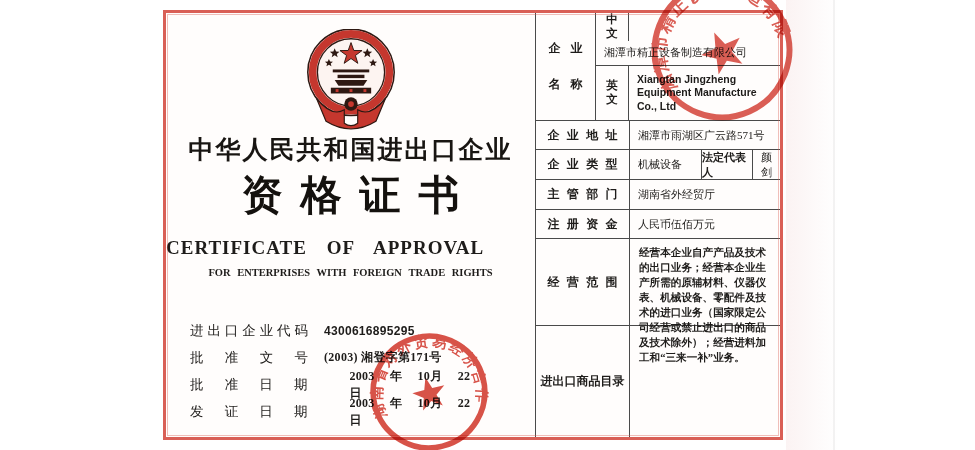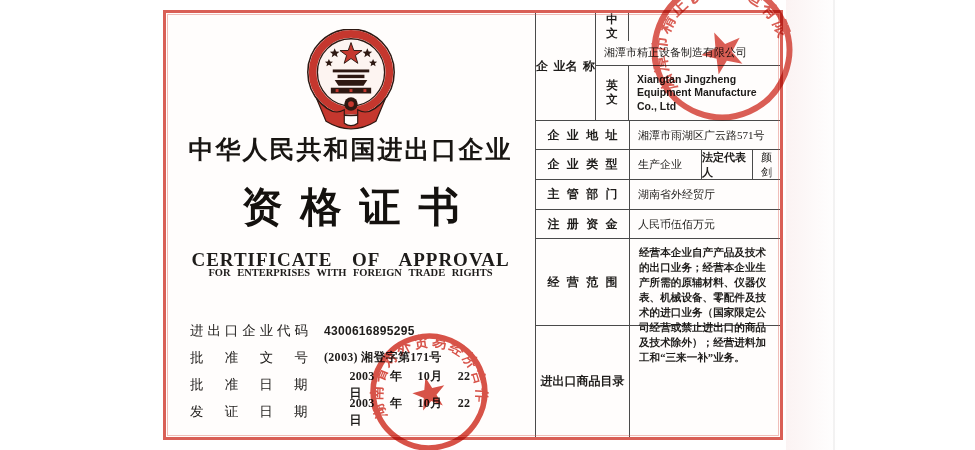--- a/index.html
+++ b/index.html
@@ -19,45 +19,45 @@
   .cert::after { content:""; position:absolute; inset:1px;
           border:1px solid rgba(217,95,86,.40); pointer-events:none; }
 
   
   .left-panel { position:relative; width:381px; height:100%;
                 border-right:1px solid #4a4a4a; }
   .emblem-wrap { position:absolute; left:50%; top:16px; transform:translateX(-50%);
                  width:96px; height:104px; }
   .title-cn1 { position:absolute; top:120px; width:100%; text-align:center;
                font-size:25px; font-weight:bold; letter-spacing:2px; color:#181512; }
-  .title-cn2 { position:absolute; top:167px; width:100%; text-align:center;
+  .title-cn2 { position:absolute; top:155px; width:100%; text-align:center;
                font-size:41px; font-weight:bold; letter-spacing:18px; text-indent:18px;
                color:#14110e; }
-  .title-en1 { position:absolute; top:236px; width:100%; text-align:center;
+  .title-en1 { position:absolute; top:224px; width:100%; text-align:left;
                font-size:19px; font-weight:bold; word-spacing:14px; letter-spacing:1px; }
   .title-en2 { position:absolute; top:252px; width:100%; text-align:center;
                font-size:10.5px; font-weight:bold; word-spacing:4px; line-height:1.45; }
 
   .info { position:absolute; left:24px; top:304px; width:292px; }
   .irow { display:flex; align-items:center; height:27px; font-size:13px; }
   .ilabel { width:118px; font-size:13.5px; text-align:justify; text-align-last:justify; }
   .ival { margin-left:16px; font-weight:bold; font-size:12px; letter-spacing:.3px; }
   .irow:nth-child(3) .ival, .irow:nth-child(4) .ival { padding-left:26px; word-spacing:12px; }
 
   
   .right-panel { flex:1; display:flex; flex-direction:column; font-size:11px; }
   .trow { display:flex; border-bottom:1px solid #4a4a4a; }
   .trow:last-child { border-bottom:none; }
   .lblcell { width:94px; border-right:1px solid #4a4a4a; display:flex;
              align-items:center; justify-content:center; font-size:12px; font-weight:600; }
   .spread { width:70px; text-align:justify; text-align-last:justify; display:inline-block; }
   .valcell { flex:1; display:flex; align-items:center; padding:3px 8px; line-height:1.35; }
 
   .r-name { height:108px; }
-  .colA { width:60px; border-right:1px solid #4a4a4a; display:flex; flex-direction:row;
+  .colA { width:60px; border-right:1px solid #4a4a4a; display:flex; flex-direction:column;
           justify-content:space-around; align-items:center; padding:18px 0; font-size:12px; font-weight:600; }
   .colA span { width:34px; text-align:justify; text-align-last:justify; }
   .colB-stack { flex:1; display:flex; flex-direction:column; }
   .subrow { display:flex; }
   .subrow.cn { height:52px;flex-direction:column; }
   .subrow.en { height:55px; border-top:1px solid #4a4a4a; }
   .colB { width:33px; border-right:1px solid #4a4a4a; display:flex; align-items:center;
           justify-content:center; font-size:11.5px; font-weight:600; line-height:1.2;
           text-align:center; padding:0 4px; }
   .en-name { font-family:"Liberation Sans","DejaVu Sans",sans-serif; font-weight:bold;
@@ -169,21 +169,21 @@
         <div class="lblcell">
             <span class="spread">企 业 地 址</span>
           </div>
         <div class="valcell">湘潭市雨湖区广云路571号</div>
       </div>
 
       <div class="trow r-type">
         <div class="lblcell">
             <span class="spread">企 业 类 型</span>
           </div>
-        <div class="type-val">生产企业</div>
+        <div class="type-val">机械设备</div>
         <div class="rep-lbl">法定代表人</div>
         <div class="rep-val">颜剑</div>
       </div>
 
       <div class="trow r-dept">
         <div class="lblcell">
             <span class="spread">主 管 部 门</span>
           </div>
         <div class="valcell">湖南省外经贸厅</div>
       </div>

